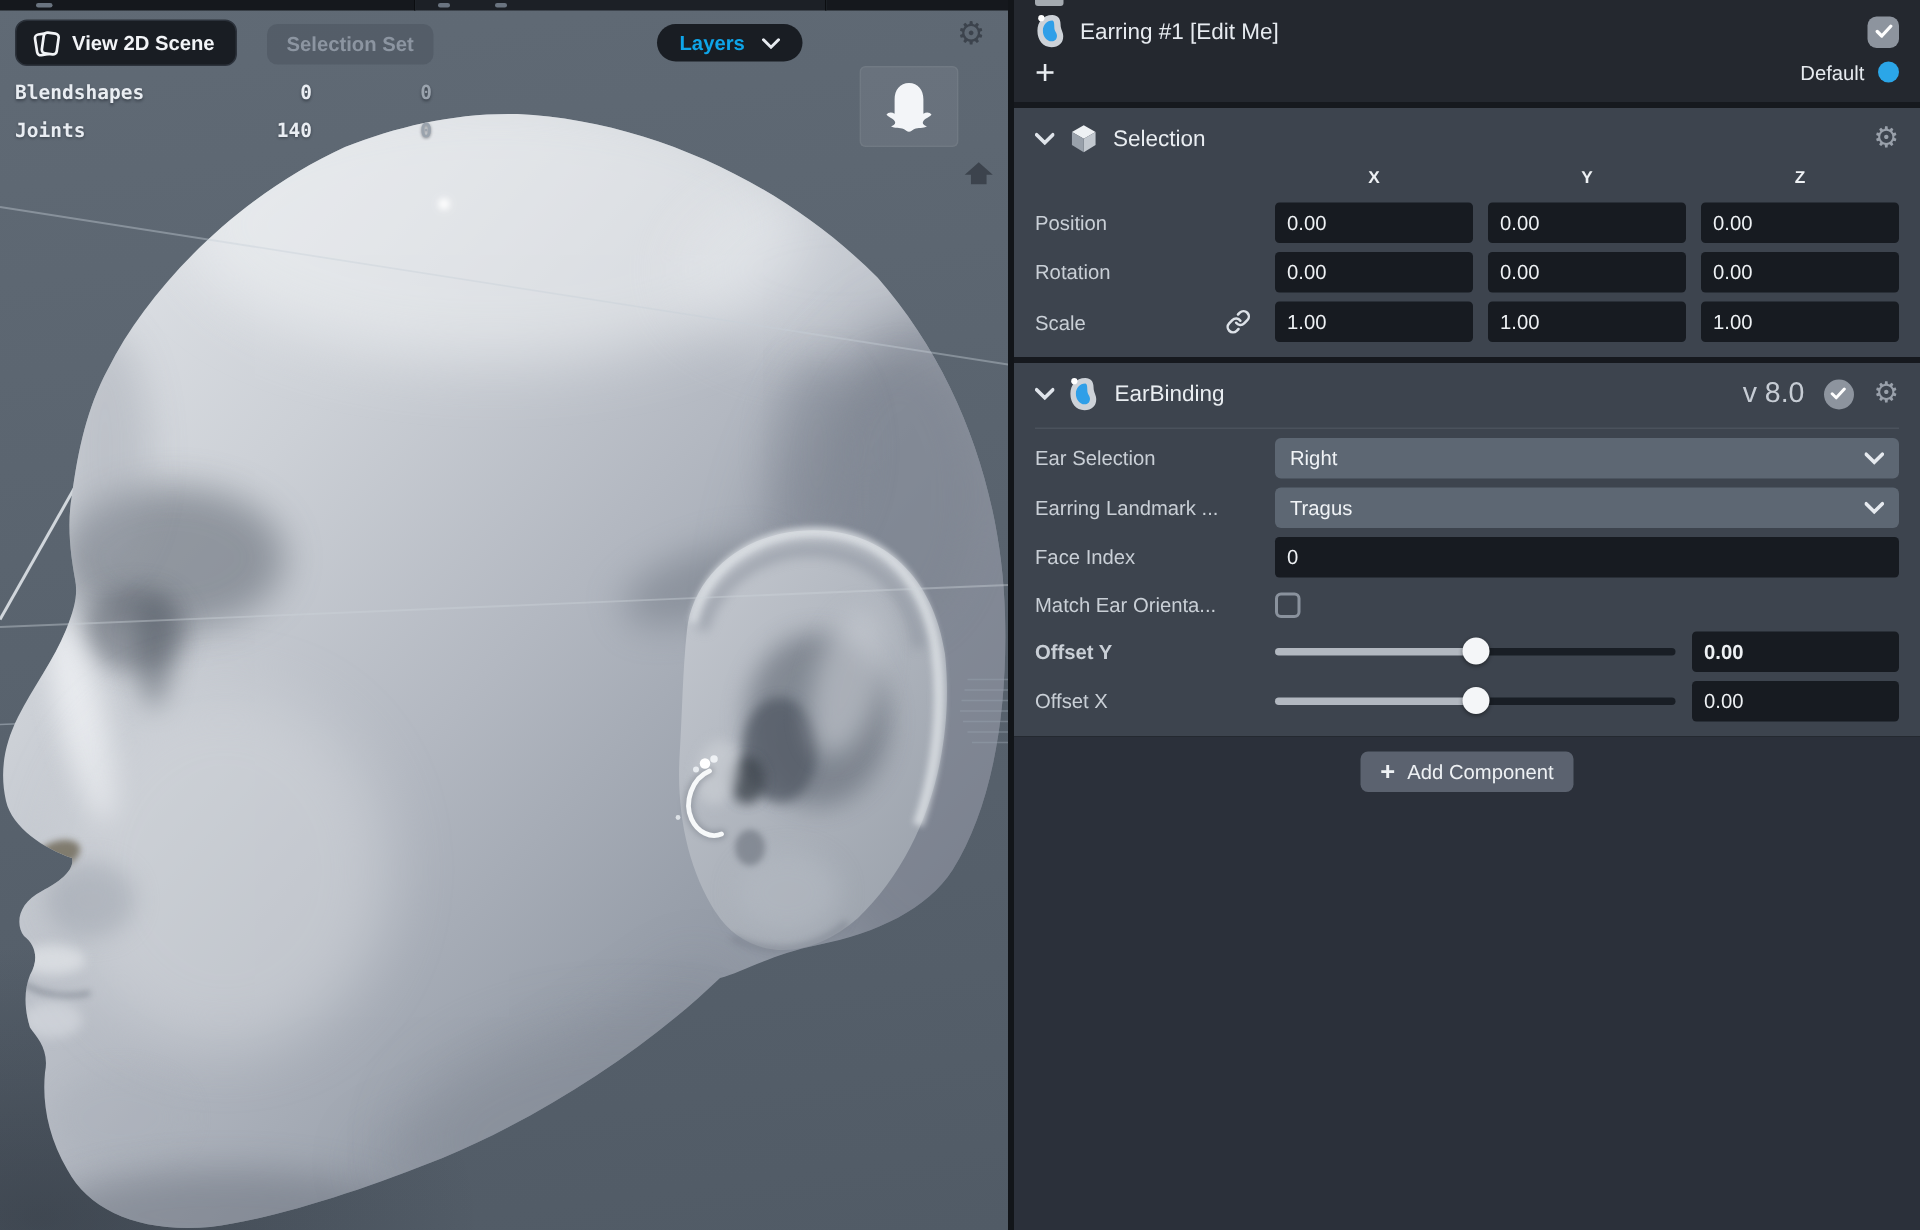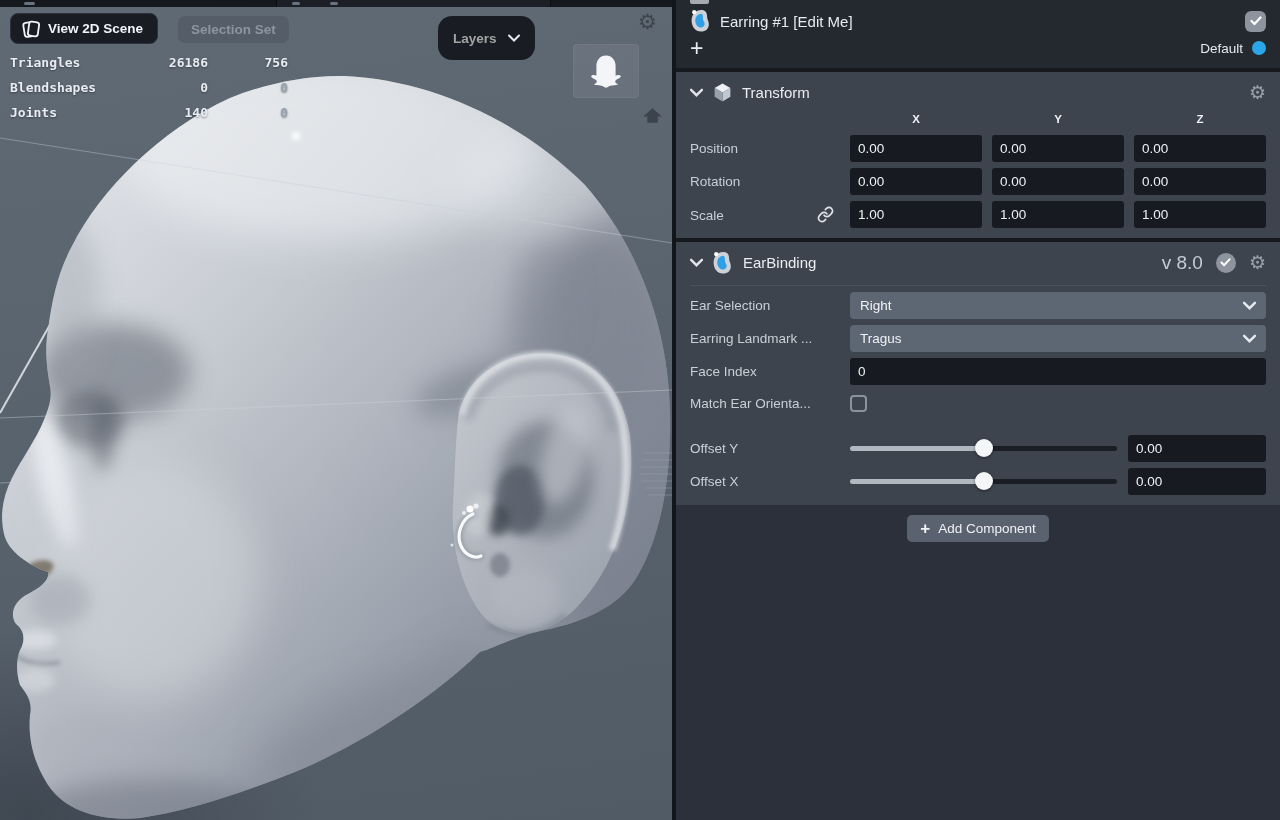--- a/index.html
+++ b/index.html
@@ -35,24 +35,24 @@
     background:#191d23; border:1px solid #2c323b; border-radius:8px;
     color:#f2f4f7; font-size:13.5px; font-weight:700; cursor:pointer;
   }
   .btn-selset {
     position:absolute; left:178px; top:16px; height:27px; padding:0 13px;
     display:inline-flex; align-items:center;
     background:rgba(74,83,95,.55); border-radius:7px;
     color:#8c95a1; font-size:13.5px; font-weight:600;
   }
   .btn-layers {
-    position:absolute; left:438px; top:16px; height:44px; padding:0 15px;
+    position:absolute; left:438px; top:16px; height:25px; padding:0 15px;
     display:inline-flex; align-items:center; gap:11px;
     background:#191d23; border-radius:14px;
-    color:#a3a3a3; font-size:13.5px; font-weight:600; cursor:pointer;
+    color:#0ea5e9; font-size:13.5px; font-weight:600; cursor:pointer;
   }
   .stats {
     position:absolute; left:10px; top:50px;
     font-family:"DejaVu Sans Mono", monospace; font-size:13px; font-weight:700;
     line-height:25px; color:#e9edf2; text-shadow:0 1px 2px rgba(15,20,28,.45);
   }
   .stats .srow { display:flex; }
   .stats .slabel { width:132px; }
   .stats .v1 { width:66px; text-align:right; }
   .stats .v2 { width:80px; text-align:right; }
@@ -283,25 +283,20 @@
 
       <div class="btn-layers">
         <span>Layers</span>
         <svg width="12" height="8" viewBox="0 0 12 8">
           <path d="M1 1.5 L6 6.5 L11 1.5" stroke="#e6eaef" stroke-width="2" fill="none" stroke-linecap="round"></path>
         </svg>
       </div>
 
       <div class="stats">
         <div class="srow">
-          <span class="slabel">Triangles</span>
-          <span class="v1">26186</span>
-          <span class="v2">756</span>
-        </div>
-        <div class="srow">
           <span class="slabel">Blendshapes</span>
           <span class="v1">0</span>
           <span class="v2 dim">0</span>
         </div>
         <div class="srow">
           <span class="slabel">Joints</span>
           <span class="v1">140</span>
           <span class="v2 dim">0</span>
         </div>
       </div>
@@ -356,21 +351,21 @@
     <div class="section">
       <div class="sec-header">
         <svg width="13" height="9" viewBox="0 0 12 8">
           <path d="M1 1.5 L6 6.5 L11 1.5" stroke="#dfe4ea" stroke-width="2.2" fill="none" stroke-linecap="round"></path>
         </svg>
         <svg width="21" height="21" viewBox="0 0 20 20">
           <polygon points="10,1.5 17.5,5.75 10,10 2.5,5.75" fill="#eef1f4"></polygon>
           <polygon points="17.5,5.75 17.5,14 10,18.5 10,10" fill="#c2c8cf"></polygon>
           <polygon points="2.5,5.75 10,10 10,18.5 2.5,14" fill="#99a1ab"></polygon>
         </svg>
-        <span class="sec-title">Transform</span>
+        <span class="sec-title">Selection</span>
         <div class="sec-right">
           <span class="gear">⚙</span>
         </div>
       </div>
       <div class="t-grid">
         <span></span>
         <span class="axis-h">X</span>
         <span class="axis-h">Y</span>
         <span class="axis-h">Z</span>
 
@@ -451,21 +446,21 @@
 
       <div class="eb-row" style="margin-top:10px;">
         <span class="row-label">Match Ear Orienta...</span>
         <div>
           <div class="checkbox-sq">
             
           </div>
         </div>
       </div>
 
-      <div class="eb-row" style="margin-top:23px;">
+      <div class="eb-row" style="margin-top:9px;font-weight:bold;">
         <span class="row-label">Offset Y</span>
         <div class="offset-cell">
           <div class="slider">
             <div class="track-l" style="width: 50%;"></div>
             <div class="track-r" style="left: 50%; width: 50%;"></div>
             <div class="thumb" style="left: calc(50% - 9px);"></div>
           </div>
           <div class="field offset-field">0.00</div>
         </div>
       </div>

